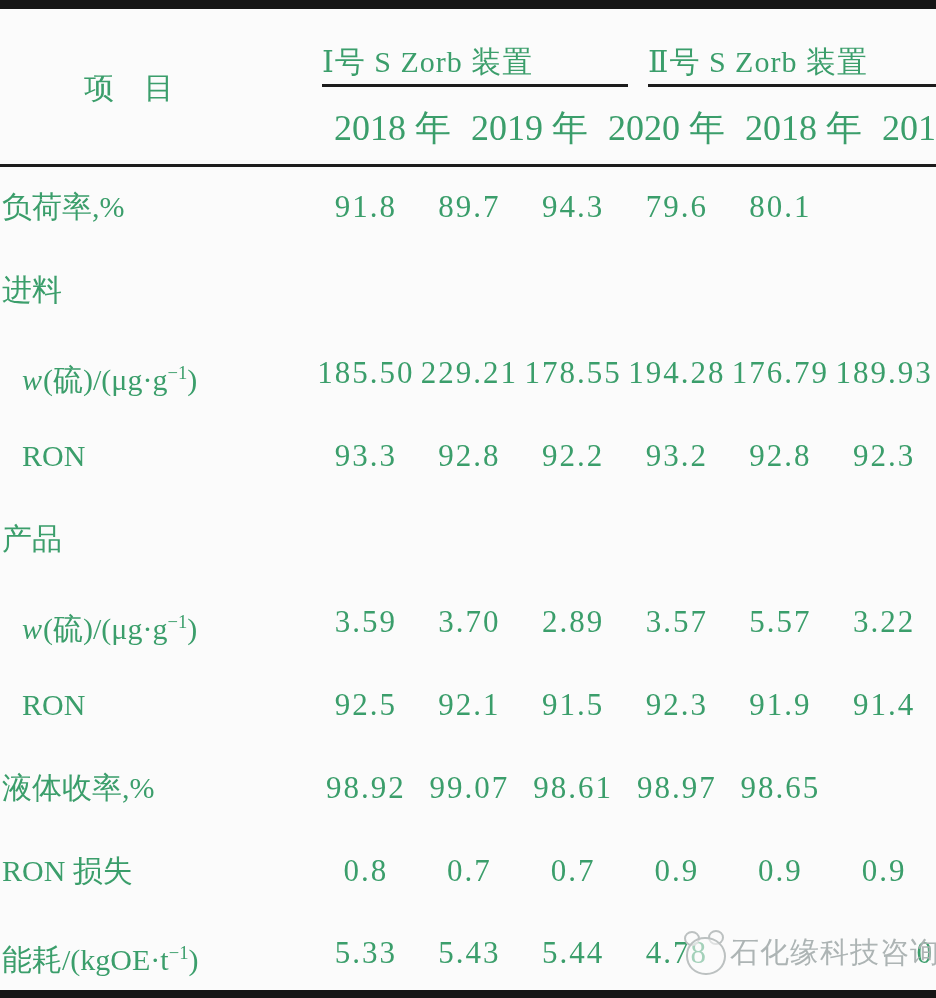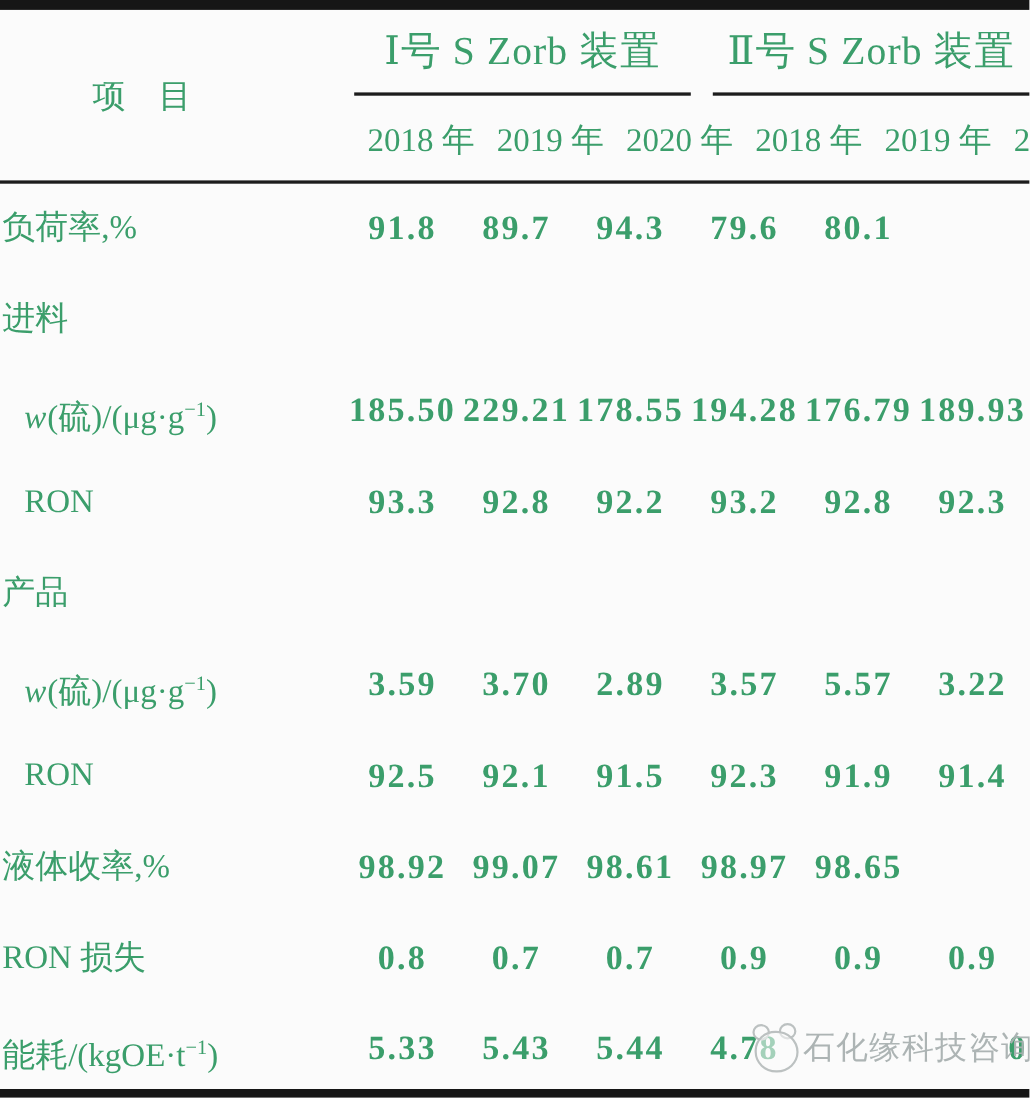--- a/index.html
+++ b/index.html
@@ -14,36 +14,36 @@
   .bar.bottom{top:990px;height:8px;}
   .rule{position:absolute;background:#1c1c1c;height:3px;}
   .rule.group1{left:322px;top:84px;width:306px;}
   .rule.group2{left:648px;top:84px;width:288px;}
   .rule.full{left:0;top:164px;width:936px;height:3px;}
   .item-header{
     position:absolute;left:84px;top:70px;height:36px;line-height:36px;
     font-size:30px;white-space:nowrap;
   }
   .gtitle{
-    position:absolute;top:28px;height:36px;line-height:36px;
-    text-align:center;font-size:36px;letter-spacing:1px;white-space:nowrap;
+    position:absolute;top:44px;height:36px;line-height:36px;
+    text-align:left;font-size:30px;letter-spacing:1px;white-space:nowrap;
   }
   .gtitle.g1{left:322px;width:306px;}
   .gtitle.g2{left:648px;width:288px;}
   .grid6{
     position:absolute;left:314px;width:622px;
     display:grid;grid-template-columns:repeat(6,1fr);
   }
   .years{top:110px;height:36px;line-height:36px;}
-  .year{text-align:center;font-size:30px;white-space:nowrap;margin-left:20px;}
+  .year{text-align:center;font-size:36px;white-space:nowrap;margin-left:20px;}
   .row{position:absolute;left:0;width:824px;height:42px;line-height:42px;}
   .label{position:absolute;left:2px;top:0;font-size:30px;white-space:nowrap;}
   .label.indent{left:22px;}
   .vals{top:0;height:42px;}
-  .val{text-align:center;font-size:31px;letter-spacing:2px;white-space:nowrap;font-weight:bold;}
+  .val{text-align:center;font-size:31px;letter-spacing:2px;white-space:nowrap;}
   .val.right{text-align:right;padding-right:2px;}
   sup{font-size:0.62em;letter-spacing:0;}
   i{font-style:italic;padding-right:1px;}
   
   .watermark{
     position:absolute;left:682px;top:928px;height:50px;
     display:flex;align-items:center;z-index:5;
   }
   .wm-logo{width:48px;height:48px;position:relative;flex:0 0 auto;}
   .wm-head{

